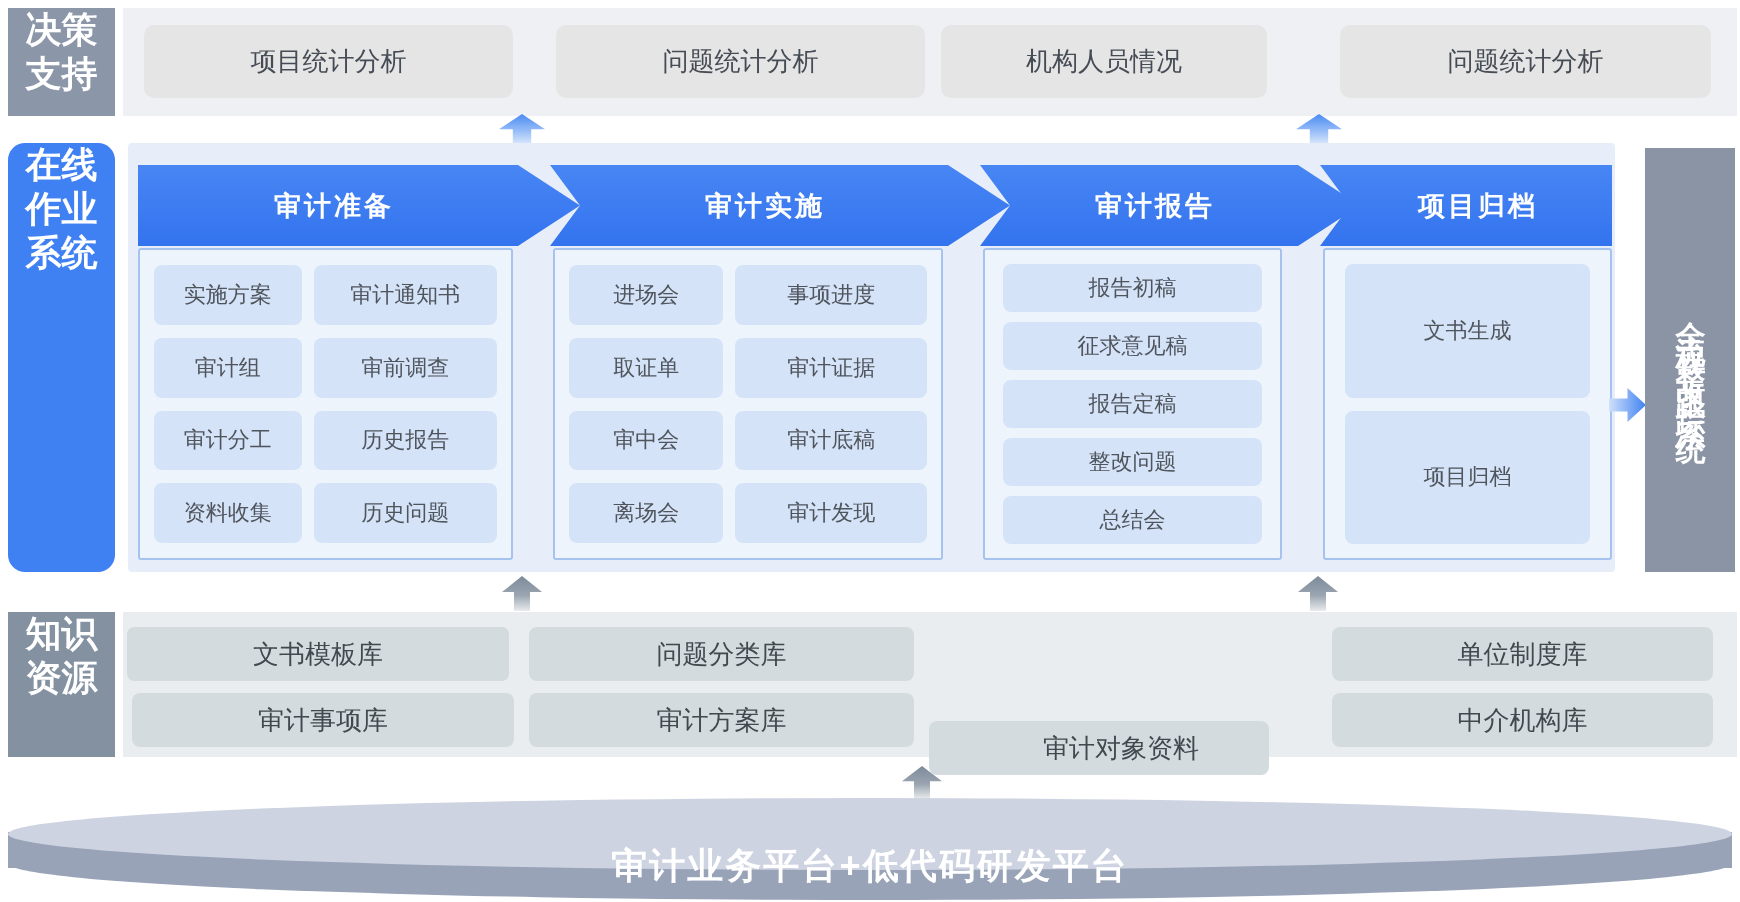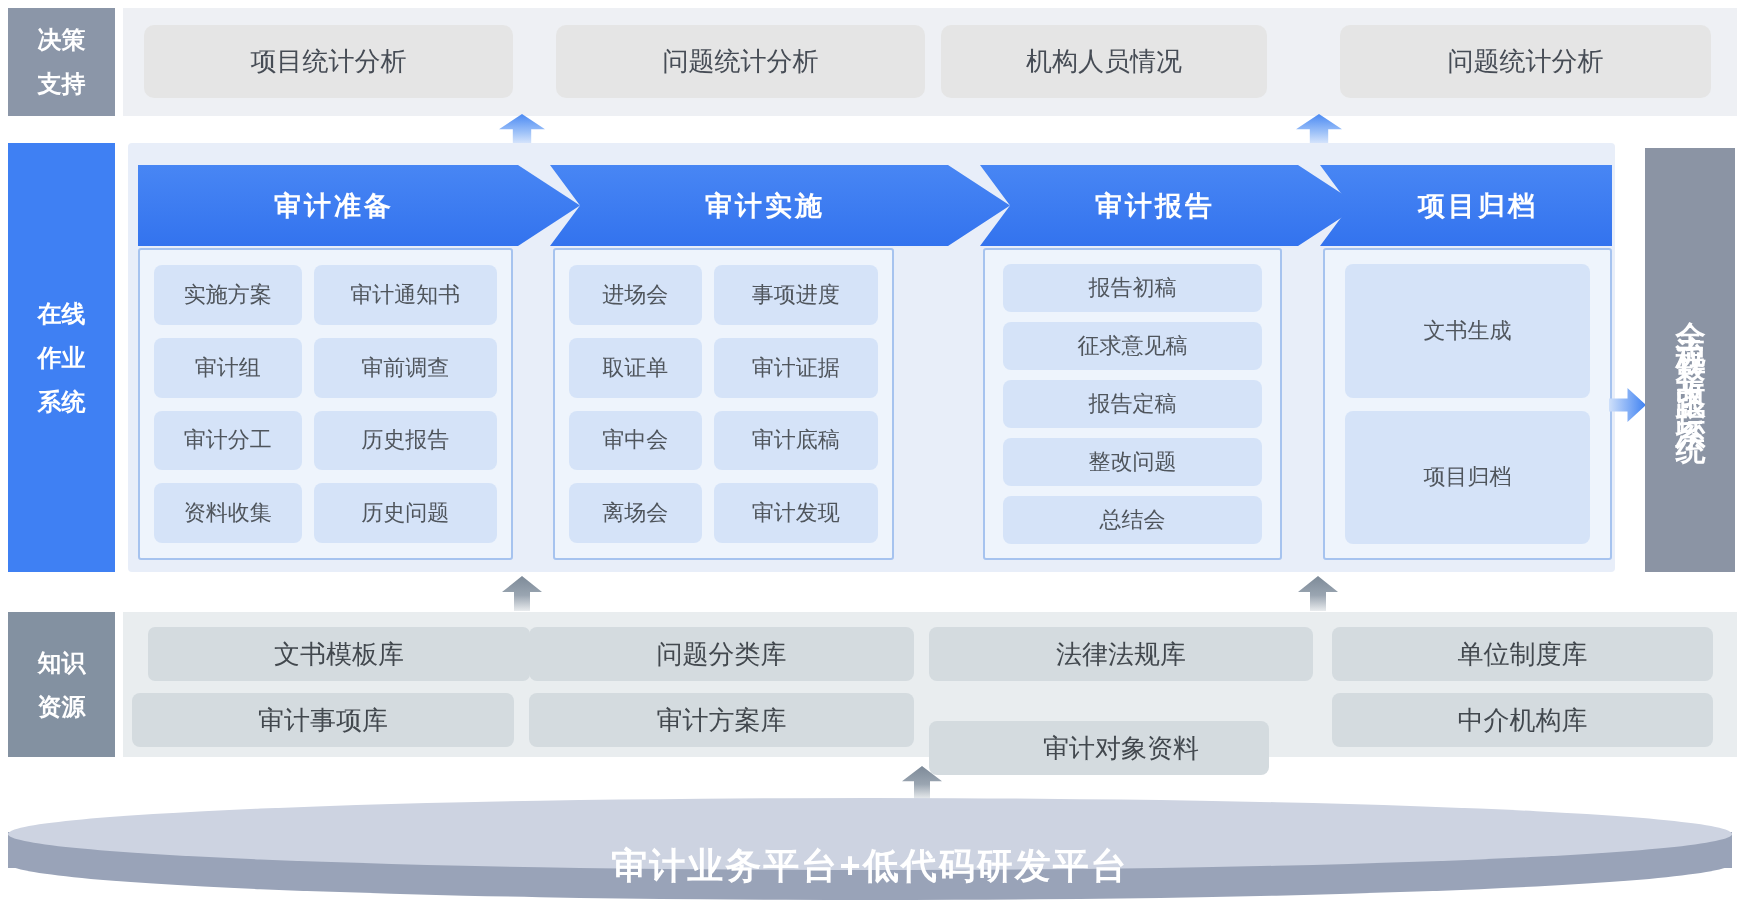--- a/index.html
+++ b/index.html
@@ -2,22 +2,22 @@
 <html><head>
 <meta charset="utf-8">
 <style>
   html,body{margin:0;padding:0;background:#ffffff;}
   *{box-sizing:border-box;}
   body{font-family:"Liberation Sans","DejaVu Sans",sans-serif;}
   .stage{position:relative;width:1740px;height:902px;background:#ffffff;overflow:hidden;}
 
   
   .rail{position:absolute;left:8px;width:107px;display:flex;flex-direction:column;
-        align-items:center;justify-content:center;color:#fff;font-weight:bold;
-        font-size:24px;line-height:44px;}
+        align-items:center;color:#fff;font-weight:bold;
+        font-size:36px;line-height:44px;}
   .rail-gray{background:#8b96a8;}
   .rail-blue{background:#3f80f3;}
 
   
   .strip{position:absolute;left:123px;width:1614px;}
   .strip-top{top:8px;height:108px;background:#eef0f4;}
   .strip-knowledge{top:612px;height:145px;background:#e9edef;}
 
   .stat-box{position:absolute;height:73px;top:25px;background:#e5e5e5;border-radius:10px;
             display:flex;align-items:center;justify-content:center;font-size:26px;color:#464c55;}
@@ -87,21 +87,21 @@
     <span>机构人员情况</span>
   </div>
   <div class="stat-box" style="left:1340px;width:371px;">
     <span>问题统计分析</span>
   </div>
 
   <div class="up-arrow up-blue" style="left:499px;top:114px;"></div>
   <div class="up-arrow up-blue" style="left:1296px;top:114px;"></div>
 
   <div class="main-panel"></div>
-  <div class="rail rail-blue" style="top:143px;height:429px;">
+  <div class="rail rail-blue" style="top:143px;height:429px;border-radius:17px;">
     <span>在线</span>
     <span>作业</span>
     <span>系统</span>
   </div>
 
   <div class="proc-hdr hdr-point" style="left:138px;width:442px;">
     <span>审计准备</span>
   </div>
   <div class="proc-hdr hdr-mid" style="left:550px;width:460px;">
     <span>审计实施</span>
@@ -125,21 +125,21 @@
     <div class="crow">
       <div class="card">审计分工</div>
       <div class="card">历史报告</div>
     </div>
     <div class="crow">
       <div class="card">资料收集</div>
       <div class="card">历史问题</div>
     </div>
   </div>
 
-  <div class="body-panel bp-2col" style="left:553px;width:341px;">
+  <div class="body-panel bp-2col" style="left:553px;width:390px;">
     <div class="crow">
       <div class="card">进场会</div>
       <div class="card">事项进度</div>
     </div>
     <div class="crow">
       <div class="card">取证单</div>
       <div class="card">审计证据</div>
     </div>
     <div class="crow">
       <div class="card">审中会</div>
@@ -170,28 +170,25 @@
   </div>
 
   <div class="up-arrow up-gray" style="left:502px;top:576px;"></div>
   <div class="up-arrow up-gray" style="left:1298px;top:576px;"></div>
 
   <div class="strip strip-knowledge"></div>
   <div class="rail rail-gray" style="top:612px;height:145px;background:#8391a1;">
     <span>知识</span>
     <span>资源</span>
   </div>
-  <div class="k-box" style="left:148px;top:627px;width:382px;border-radius:7px;">
+  <div class="k-box" style="left:127px;top:627px;width:382px;border-radius:7px;">
     <span>文书模板库</span>
   </div>
   <div class="k-box" style="left:529px;top:627px;width:385px;">
     <span>问题分类库</span>
-  </div>
-  <div class="k-box" style="left:929px;top:627px;width:384px;">
-    <span>法律法规库</span>
   </div>
   <div class="k-box" style="left:1332px;top:627px;width:381px;">
     <span>单位制度库</span>
   </div>
   <div class="k-box" style="left:132px;top:693px;width:382px;">
     <span>审计事项库</span>
   </div>
   <div class="k-box" style="left:529px;top:693px;width:385px;">
     <span>审计方案库</span>
   </div>

